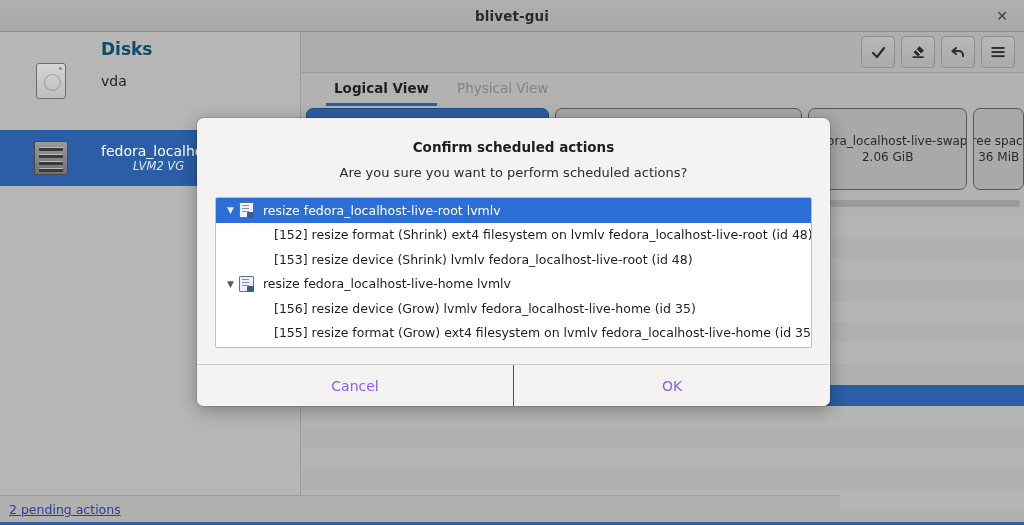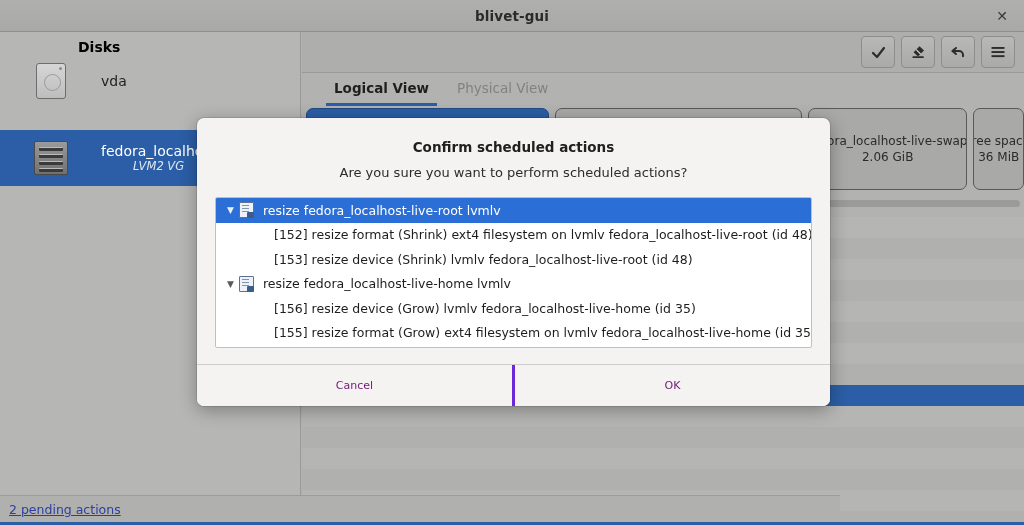--- a/index.html
+++ b/index.html
@@ -35,22 +35,22 @@
   }
 
   
   .sidebar {
     position: absolute; left: 0; top: 32px;
     width: 301px; height: 463px;
     background: #b6b6b4;
     border-right: 1px solid #9a9a98;
   }
   .side-group-title {
-    font-size: 14px; font-weight: bold; color: #000000;
-    padding-left: 78px; padding-top: 7px; height: 24px;
+    font-size: 17px; font-weight: bold; color: #0c4a6e;
+    padding-left: 101px; padding-top: 7px; height: 24px;
   }
   .side-row {
     display: flex; align-items: center;
     height: 56px; padding-left: 28px;
   }
   .side-row.selected { background: #2b5ea6; }
   .side-icon { width: 46px; height: 46px; flex: none; position: relative; }
   .side-text { margin-left: 27px; line-height: 1.15; }
   .side-name { font-size: 14px; color: #1f1f1f; }
   .side-row.selected .side-name { color: #ffffff; }
@@ -202,24 +202,24 @@
     background: #3c5d8c; border-radius: 1px;
   }
   .tree-child { padding-left: 58px; }
 
   .dlg-buttons {
     display: flex; height: 42px; margin-top: 16px;
     border-top: 1px solid #cfcdca;
   }
   .dlg-btn {
     flex: 1; display: flex; align-items: center; justify-content: center;
-    font-size: 11px; color: #701a75;
+    font-size: 14px; color: #8b5cf6;
     background: #f4f3f1; cursor: pointer;
   }
-  .dlg-btn + .dlg-btn { border-left: 3px solid #6d28d9; text-align: center; }
+  .dlg-btn + .dlg-btn { border-left: 1px solid #6d28d9; text-align: center; }
 </style>
 </head>
 <body>
 
 <div id="app">
 
   <div class="titlebar">
     <div class="titlebar-title">blivet-gui</div>
     <div class="titlebar-close">✕</div>
   </div>

